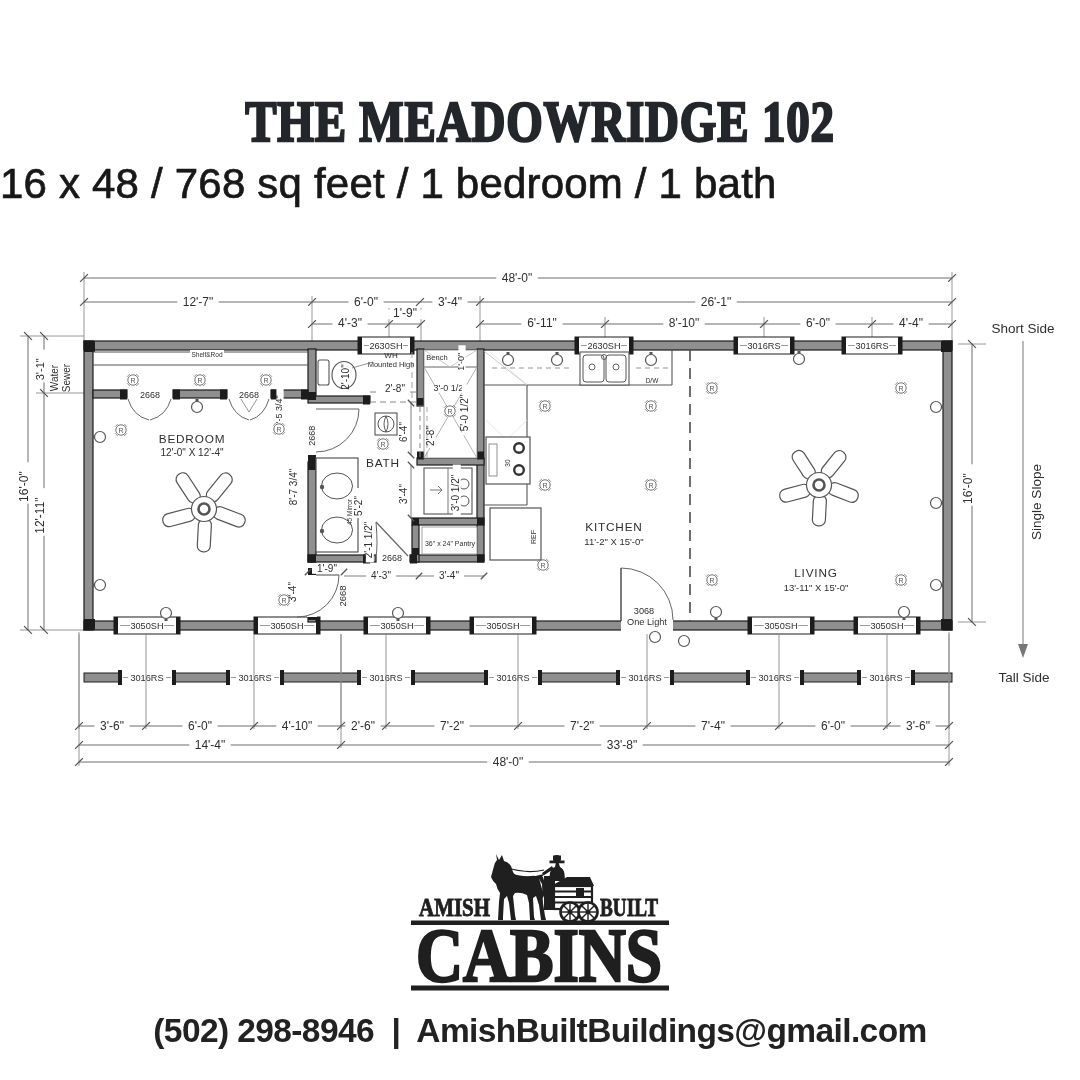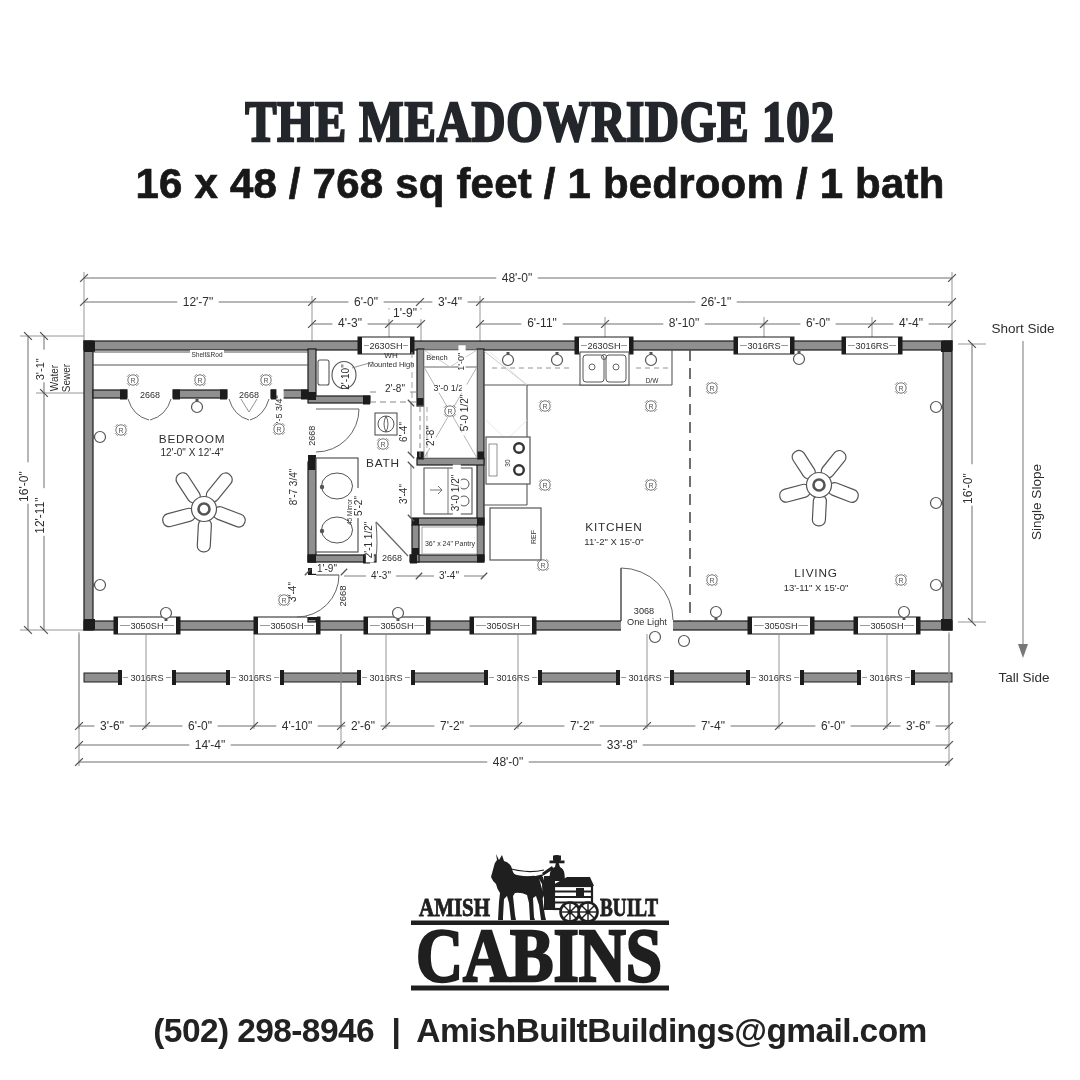--- a/index.html
+++ b/index.html
@@ -1,21 +1,21 @@
 <!DOCTYPE html>
 <html><head><meta charset="utf-8">
 <style>
 html,body{margin:0;padding:0;width:1080px;height:1080px;background:#fff;font-family:"Liberation Sans",sans-serif;}
 .abs{position:absolute;}
 </style></head>
 <body>
 
 <div class="abs" style="left:0;top:88px;width:1080px;text-align:center;font-family:'Liberation Serif',serif;font-weight:bold;font-size:58px;color:#23262b;letter-spacing:1px;-webkit-text-stroke:2.4px #23262b;transform:scaleX(0.81);">THE MEADOWRIDGE 102</div>
 
-<div class="abs" style="left:0;top:160px;width:1080px;text-align:center;font-size:42px;color:#181818;letter-spacing:0.2px;font-weight:bold;-webkit-text-stroke:0.7px #181818;">16 x 48 / 768 sq feet / 1 bedroom / 1 bath</div>
+<div class="abs" style="left:0;top:160px;width:1080px;font-size:42px;color:#181818;letter-spacing:0.2px;-webkit-text-stroke:0.7px #181818;">16 x 48 / 768 sq feet / 1 bedroom / 1 bath</div>
 
 <svg class="abs" style="left:0;top:0;" width="1080" height="1080" viewBox="0 0 1080 1080">
 
 <g>
       <line x1="84" y1="272" x2="84" y2="341" stroke="#8a8a8a" stroke-width="0.9"></line>
       <line x1="312" y1="296" x2="312" y2="341" stroke="#8a8a8a" stroke-width="0.9"></line>
       <line x1="389" y1="308" x2="389" y2="341" stroke="#8a8a8a" stroke-width="0.9"></line>
       <line x1="421" y1="308" x2="421" y2="341" stroke="#8a8a8a" stroke-width="0.9"></line>
       <line x1="480" y1="296" x2="480" y2="341" stroke="#8a8a8a" stroke-width="0.9"></line>
       <line x1="605" y1="317" x2="605" y2="341" stroke="#8a8a8a" stroke-width="0.9"></line>

